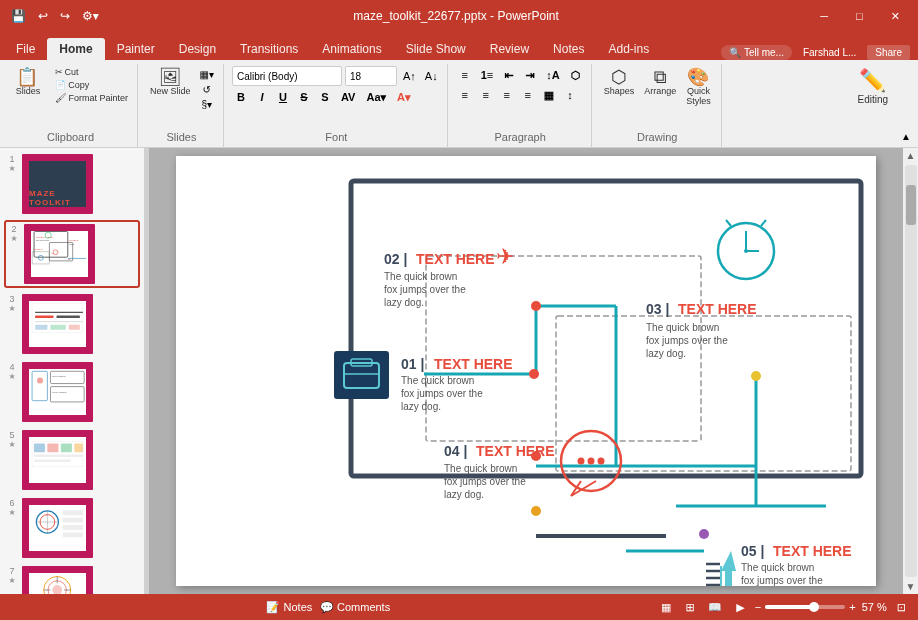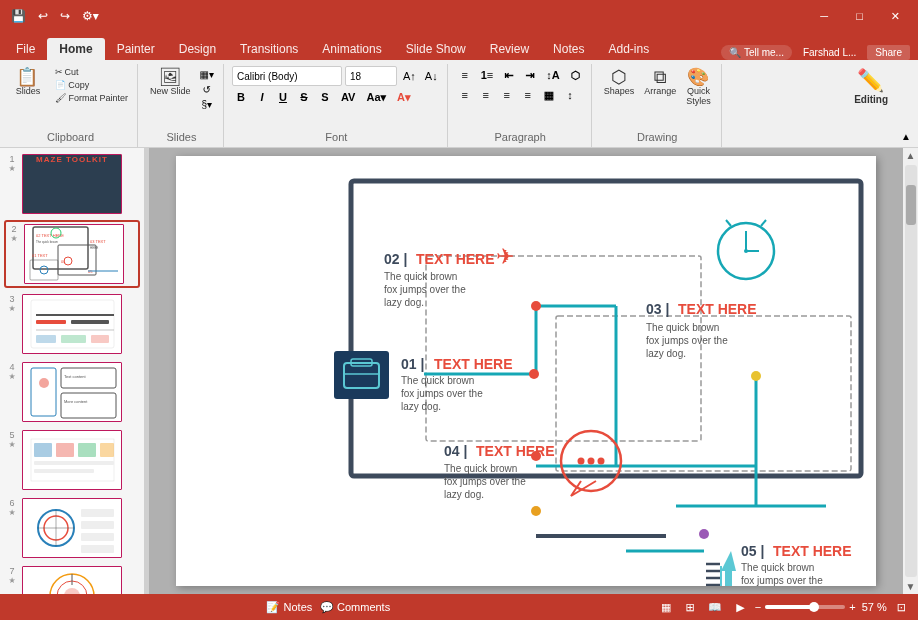--- a/index.html
+++ b/index.html
@@ -37,21 +37,21 @@
 
     
     .main-area { display: flex; flex: 1; overflow: hidden; }
 
     
     .slide-panel { width: 145px; background: #f5f5f5; border-right: 1px solid #d0d0d0; display: flex; flex-direction: column; overflow-y: auto; overflow-x: hidden; padding: 4px; gap: 4px; }
     .slide-thumb { display: flex; align-items: flex-start; gap: 4px; padding: 2px; border-radius: 2px; cursor: pointer; }
     .slide-thumb.active { border: 2px solid #c0392b; border-radius: 3px; }
     .slide-num { font-size: 9px; color: #888; min-width: 12px; display: flex; flex-direction: column; align-items: center; }
     .star-icon { color: #999; font-size: 8px; }
-    .thumb-img { width: 100px; height: 60px; background: white; border: 1px solid #be185d; border-radius: 1px; overflow: hidden; display: flex; align-items: flex-start; justify-content: center; font-size: 7px; color: #999; }
+    .thumb-img { width: 71px; height: 60px; background: white; border: 7px solid #be185d; border-radius: 1px; overflow: hidden; display: flex; align-items: flex-end; justify-content: center; font-size: 7px; color: #999; }
     .thumb-img.dark { background: #2c3e50; }
 
     
     .canvas-area { flex: 1; background: #b0b0b0; display: flex; align-items: center; justify-content: center; position: relative; overflow: hidden; }
     .slide-canvas { background: white; width: 700px; height: 430px; position: relative; box-shadow: 2px 2px 8px rgba(0,0,0,0.3); overflow: hidden; }
 
     
     .v-scrollbar { width: 15px; background: #f0f0f0; display: flex; flex-direction: column; align-items: center; }
     .scroll-arrow { background: none; border: none; cursor: pointer; font-size: 10px; color: #666; padding: 2px; }
     .scroll-track { flex: 1; background: #e0e0e0; width: 12px; border-radius: 3px; margin: 2px; position: relative; }
@@ -77,20 +77,21 @@
 </head>
 <body>
 
 <div class="title-bar">
   <div class="title-bar-left">
     <button class="qat-btn">💾</button>
     <button class="qat-btn">↩</button>
     <button class="qat-btn">↪</button>
     <button class="qat-btn">⚙▾</button>
   </div>
+  <div class="title-bar-center">maze_toolkit_22677.pptx - PowerPoint</div>
   <div class="title-bar-right">
     <button class="win-btn">─</button>
     <button class="win-btn">□</button>
     <button class="win-btn close">✕</button>
   </div>
 </div>
 
 <div class="ribbon-tabs">
   <div class="tab-item">File</div>
   <div class="tab-item active">Home</div>
@@ -212,21 +213,21 @@
         <span class="rb-icon">🎨</span>
         <span style="font-size:9px;">Quick</span>
         <span>Styles</span>
       </button>
     </div>
     <div class="ribbon-group-label">Drawing</div>
   </div>
 
   <div style="display:flex;flex-direction:column;align-items:center;padding:4px 8px;margin-left:auto;">
     <span style="font-size:22px;">✏️</span>
-    <span style="font-size:10px;color:#333;font-weight:700;">Editing</span>
+    <span style="font-size:10px;color:#333;font-weight:400;">Editing</span>
   </div>
 
   <div style="display:flex;flex-direction:column;justify-content:flex-end;padding-bottom:4px;">
     <button class="icon-btn" style="font-size:10px;">▲</button>
   </div>
 </div>
 
 <div class="main-area">
 
   <div class="slide-panel">

